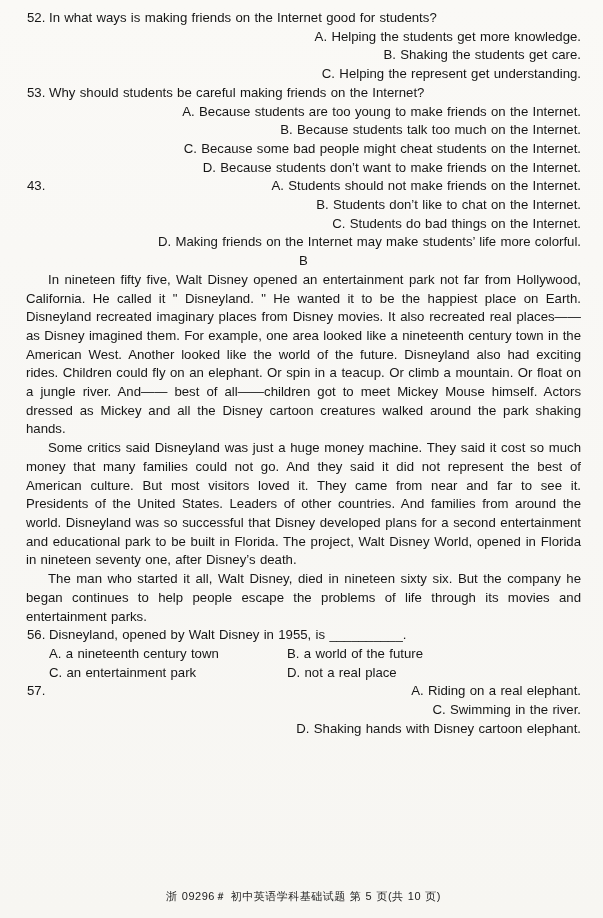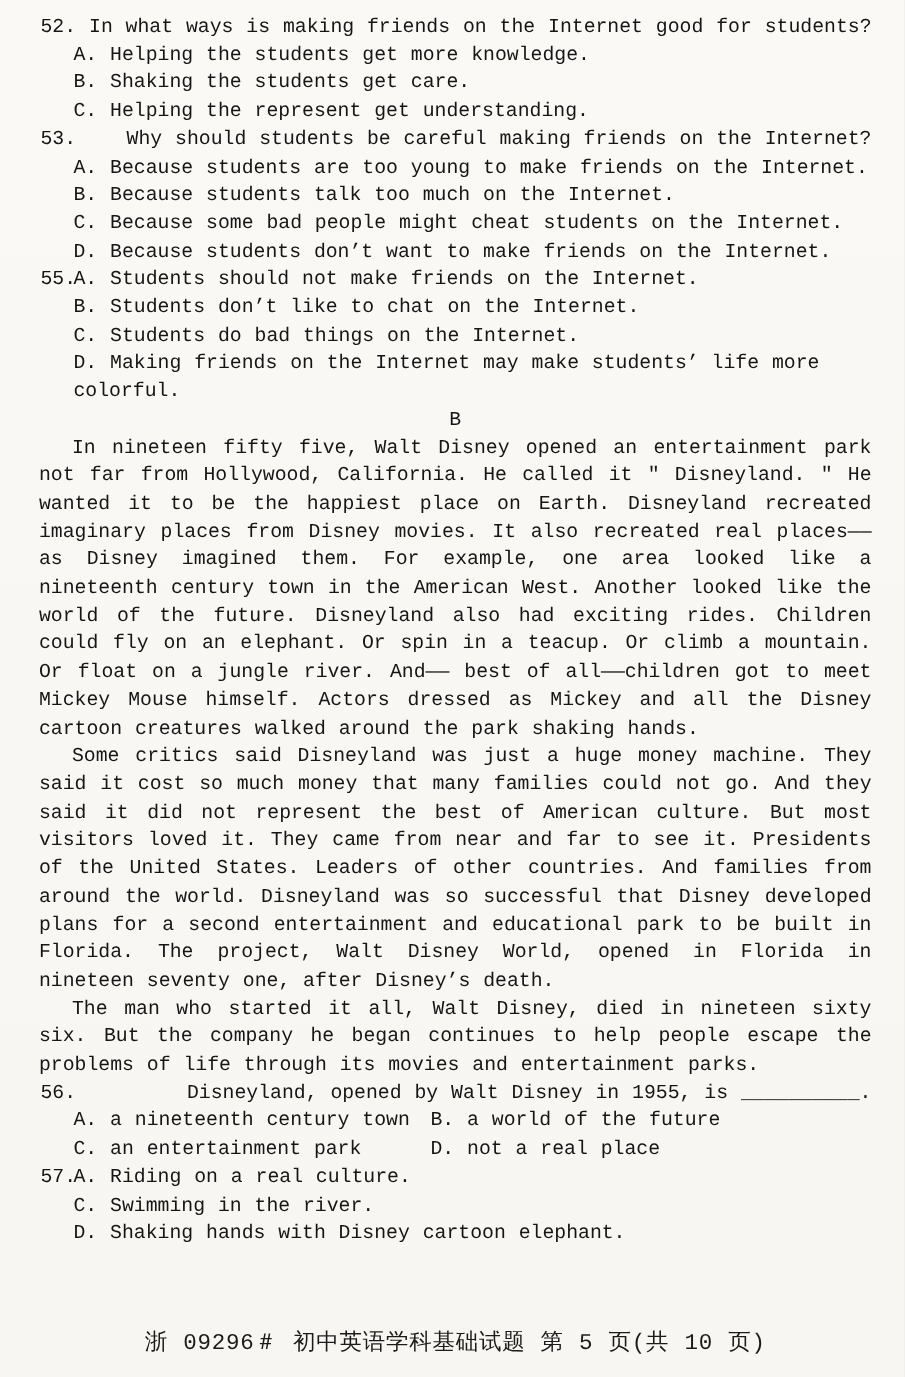--- a/index.html
+++ b/index.html
@@ -10,58 +10,58 @@
   .page {
     position: relative;
     width: 603px;
     height: 918px;
     box-sizing: border-box;
     margin: 0 auto;
     background: linear-gradient(180deg, #faf9f6 0%, #f8f7f4 55%, #f7f6f2 100%);
     padding: 9px 22px 12px 26px;
     display: flex;
     flex-direction: column;
-    font-family: Liberation Mono, monospace;
+    font-family: Liberation Sans, sans-serif;
     font-size: 13.2px;
     line-height: 18.7px;
     color: #161616;
     word-spacing: 0.05em;
     overflow: hidden;
   }
   .question {
     position: relative;
     padding-left: 23px;
   }
   .qnum {
     position: absolute;
     left: 1px;
     top: 0;
   }
-  .stem { text-align: right; }
-  .opt { text-align: left; }
+  .stem { text-align: left; }
+  .opt { text-align: right; }
   .opt-row { display: flex; }
   .opt-row .o0 { width: 116px; }
   .opt-row .o1 { width: 120px; }
   .opt-row .o2 { width: 127px; }
   .opt-grid {
     display: grid;
     grid-template-columns: 238px 1fr;
   }
   .section-label {
     text-align: center;
   }
   .para {
     margin: 0;
     text-indent: 22px;
     text-align: justify;
   }
   .footer {
     margin-top: auto;
     text-align: center;
-    font-size: 15px;
+    font-size: 11px;
     letter-spacing: 0.5px;
     color: #1b1b1b;
   }
 </style>
 </head>
 <body>
 
 <div class="page">
 
   <div class="question">
@@ -76,21 +76,21 @@
     <span class="qnum">53.</span>
     <div class="stem">Why should students be careful making friends on the Internet?</div>
     <div class="opt">A. Because students are too young to make friends on the Internet.</div>
     <div class="opt">B. Because students talk too much on the Internet.</div>
     <div class="opt">C. Because some bad people might cheat students on the Internet.</div>
     <div class="opt">D. Because students don’t want to make friends on the Internet.</div>
   </div>
 
 
   <div class="question">
-    <span class="qnum">55.</span>
+    <span class="qnum">43.</span>
     <div class="opt">A. Students should not make friends on the Internet.</div>
     <div class="opt">B. Students don’t like to chat on the Internet.</div>
     <div class="opt">C. Students do bad things on the Internet.</div>
     <div class="opt">D. Making friends on the Internet may make students’ life more colorful.</div>
   </div>
 
   <div class="section-label">B</div>
 
   <p class="para">In nineteen fifty five, Walt Disney opened an entertainment park not far from Hollywood, California. He called it " Disneyland. "  He wanted it to be the happiest place on Earth. Disneyland recreated imaginary places from Disney movies. It also recreated real places——as Disney imagined them. For example, one area looked like a nineteenth century town in the American West. Another looked like the world of the future. Disneyland also had exciting rides. Children could fly on an elephant. Or spin in a teacup. Or climb a mountain. Or float on a jungle river. And—— best of all——children got to meet Mickey Mouse himself. Actors dressed as Mickey and all the Disney cartoon creatures walked around the park shaking hands.</p>
   <p class="para">Some critics said Disneyland was just a huge money machine. They said it cost so much money that many families could not go. And they said it did not represent the best of American culture. But most visitors loved it. They came from near and far to see it. Presidents of the United States. Leaders of other countries. And families from around the world. Disneyland was so successful that Disney developed plans for a second entertainment and educational park to be built in Florida. The project, Walt Disney World, opened in Florida in nineteen seventy one, after Disney’s death.</p>
@@ -102,20 +102,20 @@
     <div class="opt-grid">
       <span>A. a nineteenth century town</span>
       <span>B. a world of the future</span>
       <span>C. an entertainment park</span>
       <span>D. not a real place</span>
     </div>
   </div>
 
   <div class="question">
     <span class="qnum">57.</span>
-    <div class="opt">A. Riding on a real culture.</div>
+    <div class="opt">A. Riding on a real elephant.</div>
     <div class="opt">C. Swimming in the river.</div>
     <div class="opt">D. Shaking hands with Disney cartoon elephant.</div>
   </div>
 
   <div class="footer">浙 09296＃ 初中英语学科基础试题 第 5 页(共 10 页)</div>
 
 </div>
 
 </body></html>

